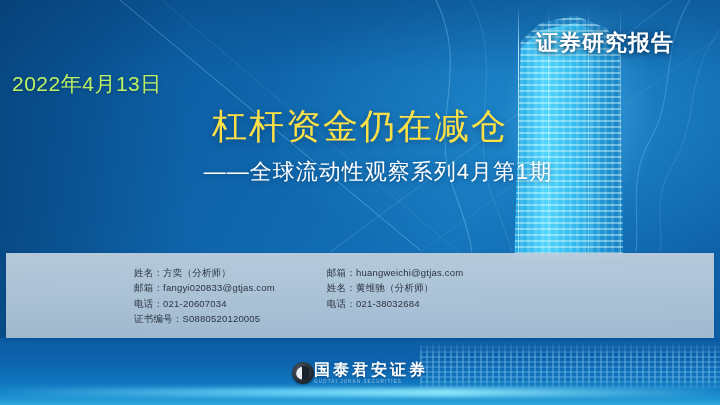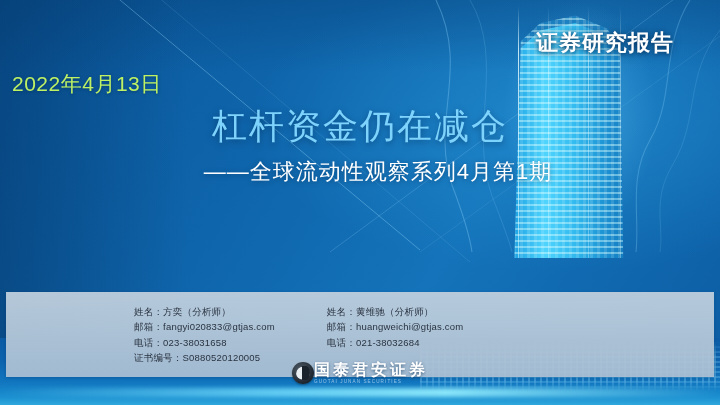--- a/index.html
+++ b/index.html
@@ -103,21 +103,21 @@
     letter-spacing: 0.5px;
     text-shadow: 0 1px 3px rgba(4,45,88,0.6);
     z-index: 7;
   }
 
   
   .title {
     position: absolute;
     left: 0; right: 0; top: 103px;
     text-align: center;
-    color: #7dd3fc;
+    color: #fde047;
     font-size: 35px;
     font-weight: 500;
     letter-spacing: 2px;
     text-shadow: 0 2px 6px rgba(3,42,82,0.55);
     z-index: 7;
   }
   .subtitle {
     position: absolute;
     left: 0; right: 0; top: 157px;
     text-align: center;
@@ -131,21 +131,20 @@
 
   
   .contact-strip {
     position: absolute;
     left: 6px; right: 6px; top: 253px; height: 85px;
     background: linear-gradient(to bottom, rgba(188,205,221,0.96) 0%, rgba(180,199,216,0.94) 55%, rgba(172,192,211,0.93) 100%);
     box-shadow: 0 1px 3px rgba(5,45,90,0.25);
     z-index: 6;
     display: flex;
     align-items: center;
-    margin-top: 39px;
   }
   .contact-cols {
     display: flex;
     width: 100%;
     padding-left: 128px;
     box-sizing: border-box;
     gap: 52px;
   }
   .contact-col {
     color: #2a3340;
@@ -270,27 +269,27 @@
   <div class="title">杠杆资金仍在减仓</div>
 
   <div class="subtitle">——全球流动性观察系列4月第1期</div>
 
   <div class="contact-strip">
     <div class="contact-cols">
 
       <div class="contact-col">
         <div>姓名：方奕（分析师）</div>
         <div>邮箱：fangyi020833@gtjas.com</div>
-        <div>电话：023-38031658</div>
+        <div>电话：021-20607034</div>
         <div>证书编号：S0880520120005</div>
       </div>
 
       <div class="contact-col">
+        <div>邮箱：huangweichi@gtjas.com</div>
         <div>姓名：黄维驰（分析师）</div>
-        <div>邮箱：huangweichi@gtjas.com</div>
         <div>电话：021-38032684</div>
       </div>
 
     </div>
   </div>
 
   <div class="bottom-band">
     <div class="band-city"></div>
     <div class="band-glow"></div>
   </div>

